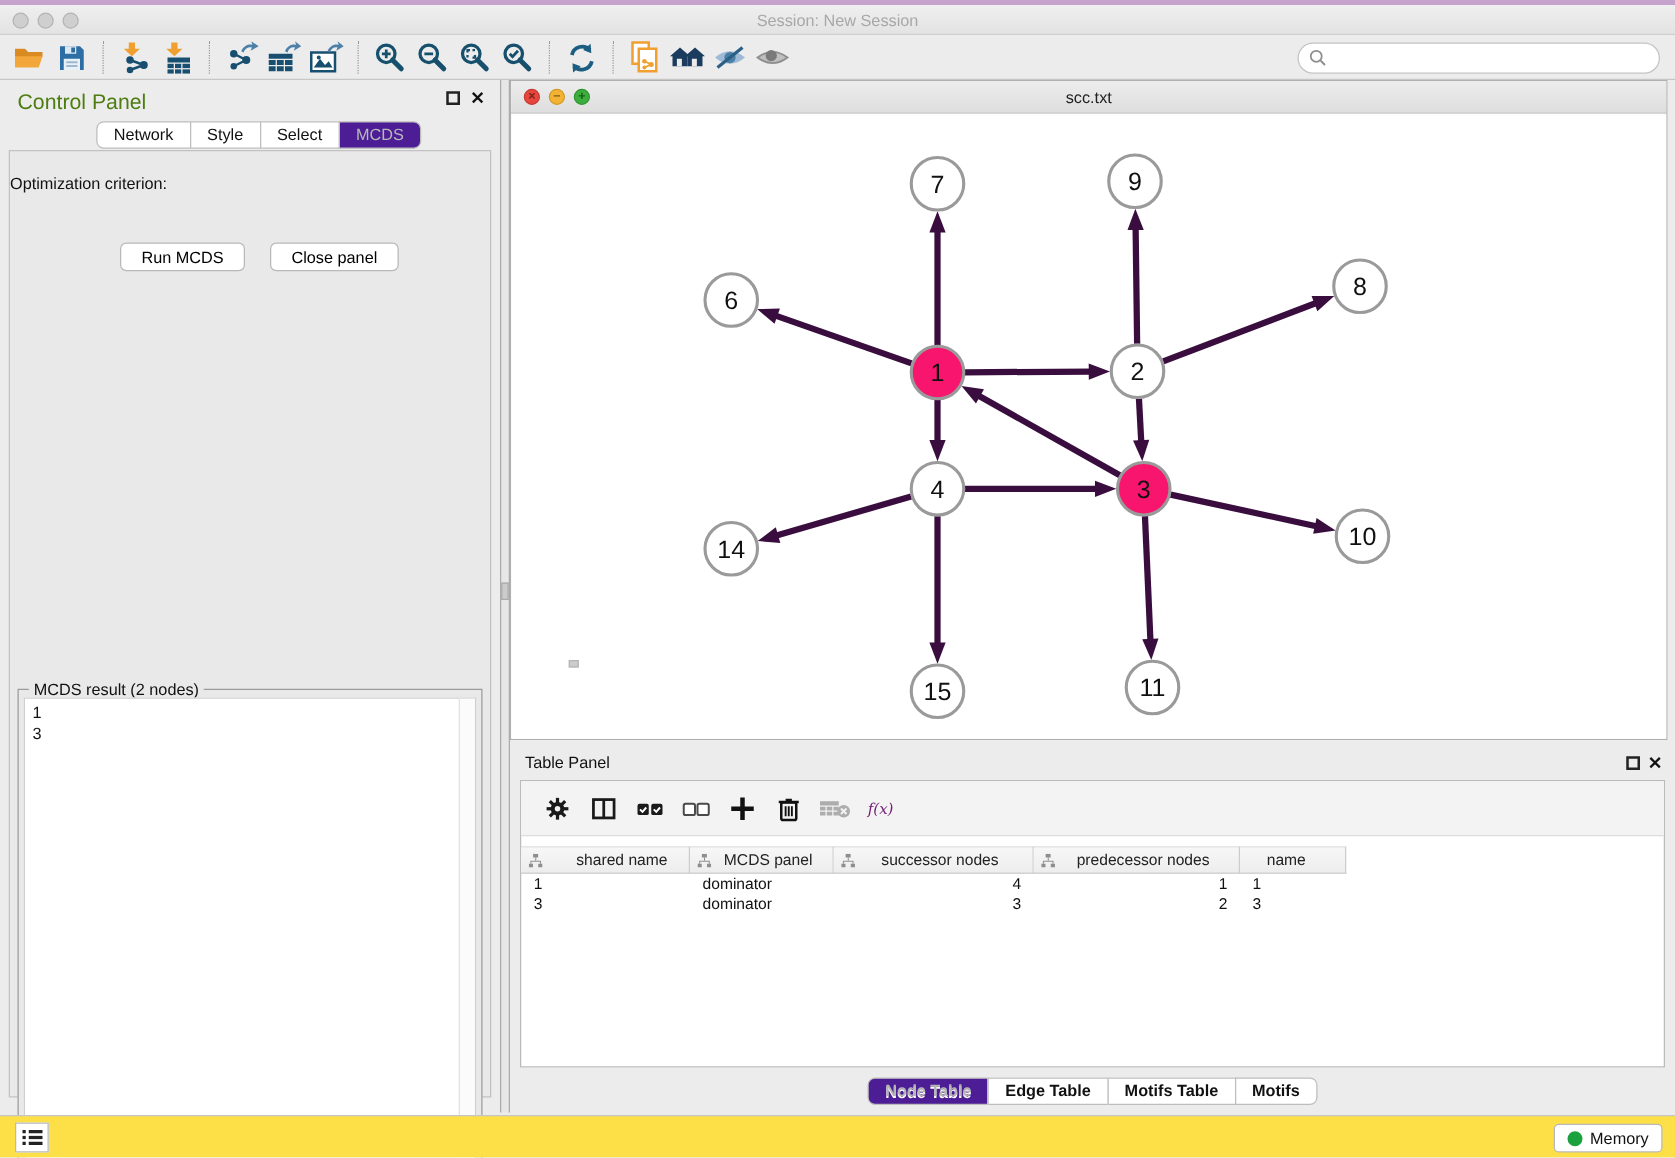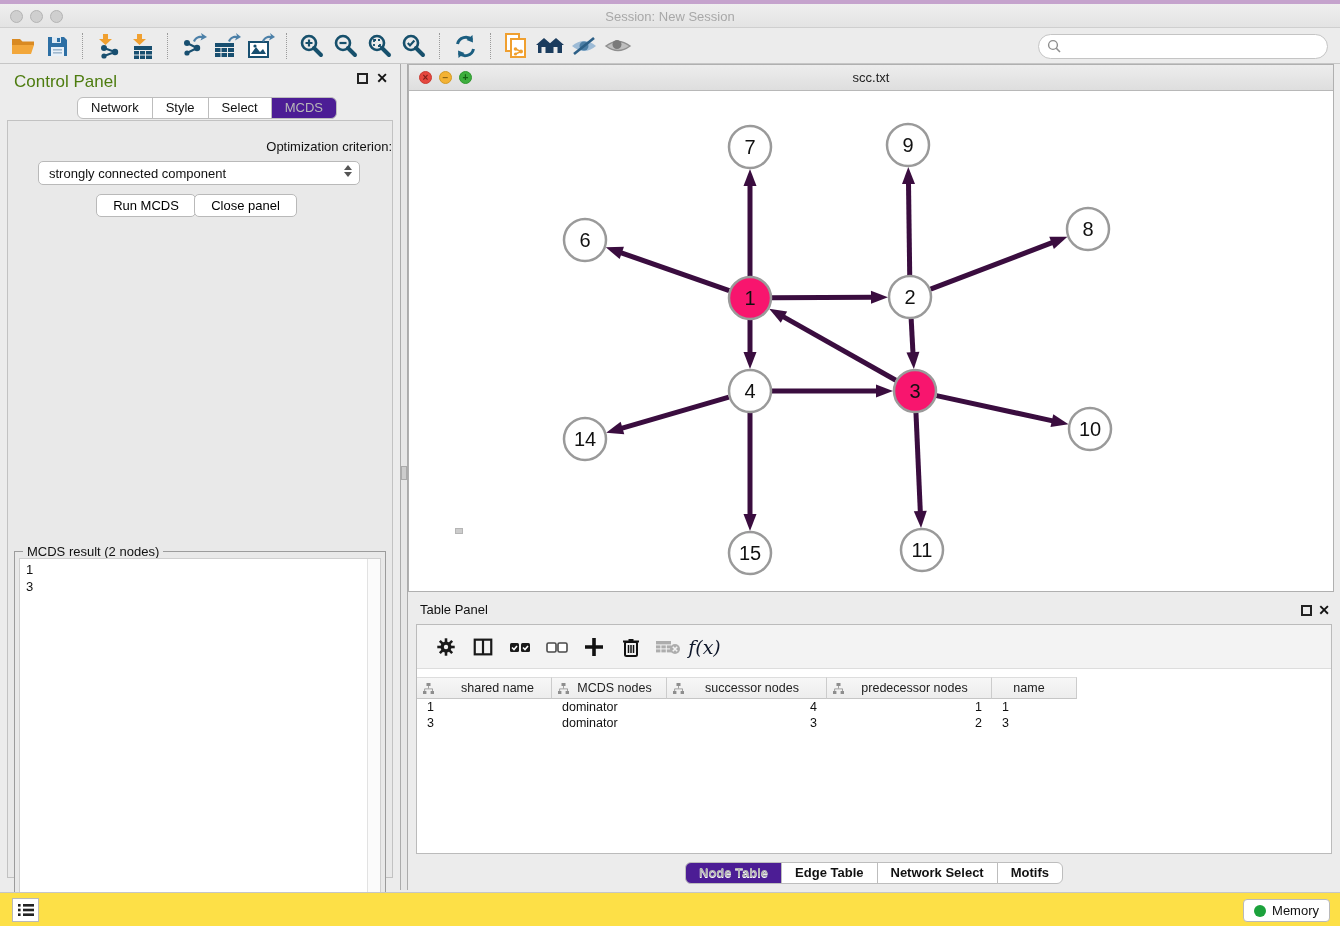--- a/index.html
+++ b/index.html
@@ -37,32 +37,32 @@
   #cp-float { right:32px; } #cp-close { right:12px; }
   .tabstrip { display:inline-flex; }
   .tab { height:22px; padding:0 13px; background:#FFF; border:1px solid #BDBDBD;
     font-size:13px; line-height:20px; margin-left:-1px; color:#111; }
   .tab.first { border-radius:6px 0 0 6px; margin-left:0; }
   .tab.last { border-radius:0 6px 6px 0; }
   .tab.selected { background:#4c1d95; color:#B8B8B8; }
   #cp-tabs { position:absolute; left:77px; top:33px; }
   #cp-box { position:absolute; left:7px; top:56px; width:386px; height:758px;
     background:#E9E9E9; border:1px solid #C2C2C2; }
-  #opt-label { position:absolute; left:0; width:100%; top:18px; text-align:right; font-size:13px; }
+  #opt-label { position:absolute; left:0; width:100%; top:18px; text-align:left; font-size:13px; }
   #opt-select { position:absolute; left:30px; top:40px; width:322px; height:24px; background:#FFF;
     border:1px solid #B9B9B9; border-radius:5px; font-size:13px; display:flex; align-items:center;
     padding-left:10px; }
   .stepper { position:absolute; right:7px; top:3px; display:flex; flex-direction:column; gap:2px; }
   .stepper span { width:0; height:0; border-left:4px solid transparent; border-right:4px solid transparent; }
   .step-up { border-bottom:5px solid #555; }
   .step-dn { border-top:5px solid #555; }
   .mac-btn { position:absolute; height:23px; background:#FFF; border:1px solid #B9B9B9;
     border-radius:5px; font-size:13px; font-family:"Liberation Sans",sans-serif; text-align:center; }
   #run-btn { left:88px; top:73px; width:100px; }
-  #closep-btn { left:186px; top:73px; width:103px; }
+  #closep-btn { left:208px; top:73px; width:103px; }
   #result-box { position:absolute; left:6px; top:430px; width:372px; height:382px;
     border:1px solid #9C9C9C; background:#E9E9E9; }
   #result-legend { position:absolute; left:8px; top:-8px; background:#E9E9E9; padding:0 4px;
     font-size:13px; }
   #result-area { position:absolute; left:4px; top:6px; right:4px; bottom:4px; background:#FFF;
     border:1px solid #CFCFCF; font-size:13px; line-height:17px; padding:2px 6px; white-space:pre; }
   #result-scroll { position:absolute; right:0; top:0; bottom:0; width:13px; background:#FBFBFB;
     border-left:1px solid #E2E2E2; }
   
   #v-splitter { position:absolute; left:400px; top:64px; width:8px; height:826px;
@@ -85,21 +85,21 @@
   #graph-canvas { position:absolute; left:0; top:26px; width:924px; height:500px; background:#FFF; }
   
   #table-panel { position:absolute; left:408px; top:596px; width:932px; height:294px; }
   #tp-title { position:absolute; left:12px; top:6px; font-size:13px; }
   #tp-float { right:28px; } #tp-close { right:10px; }
   #tp-box { position:absolute; left:8px; top:28px; width:916px; height:230px;
     border:1px solid #BBB; background:#FFF; }
   #tp-toolbar { position:absolute; left:0; top:0; width:100%; height:44px; background:#F3F3F3;
     border-bottom:1px solid #DDD; display:flex; align-items:center; padding-left:10px; }
   .tp-btn { width:37px; height:34px; display:flex; align-items:center; justify-content:center; flex:none; }
-  #fx-label { font-family:"DejaVu Serif", serif; font-style:italic; font-size:19px; color:#0f172a; }
+  #fx-label { font-family:"DejaVu Serif", serif; font-style:italic; font-size:12px; color:#701a75; }
   #tbl-head { position:absolute; left:0; top:52px; height:22px; display:flex; }
   .th { height:22px; background:linear-gradient(#F7F7F7,#EDEDED); border-right:1px solid #CCC;
     border-top:1px solid #DDD; border-bottom:1px solid #C6C6C6;
     display:flex; align-items:center; font-size:12.5px; color:#222; }
   .th .hicon { margin:0 4px 0 6px; flex:none; }
   .th .hlabel { flex:1; text-align:center; padding-right:10px; }
   #tbl-rows { position:absolute; left:0; top:74px; right:0; }
   .tr { display:flex; height:16px; }
   .td { font-size:12.5px; line-height:16px; padding:0 10px; overflow:hidden; white-space:nowrap; }
   #tp-tabs { position:absolute; left:0; width:100%; top:266px; text-align:center; }
@@ -285,27 +285,20 @@
     <span id="cp-close" class="panel-close">✕</span>
   </div>
   <div id="cp-tabs" class="tabstrip">
     <span class="tab first">Network</span>
     <span class="tab">Style</span>
     <span class="tab">Select</span>
     <span class="tab last selected">MCDS</span>
   </div>
   <div id="cp-box">
     <div id="opt-label">Optimization criterion:</div>
-    <div id="opt-select">
-      <span>strongly connected component</span>
-      <span class="stepper">
-          <span class="step-up"></span>
-          <span class="step-dn"></span>
-        </span>
-    </div>
     <button id="run-btn" class="mac-btn">Run MCDS</button>
     <button id="closep-btn" class="mac-btn">Close panel</button>
     <div id="result-box">
       <span id="result-legend">MCDS result (2 nodes)</span>
       <div id="result-area"><span id="result-lines">1
 3</span><span id="result-scroll"></span></div>
     </div>
   </div>
 </div>
 
@@ -467,21 +460,21 @@
           <svg class="hicon" width="11" height="11" viewBox="0 0 11 11">
             <g fill="#8E8E8E">
               <rect x="3.5" y="0" width="4" height="3"></rect>
               <rect x="0" y="8" width="3.4" height="3"></rect>
               <rect x="7.6" y="8" width="3.4" height="3"></rect>
               <path d="M5.2 3 h0.8 v2.5 h-0.8z"></path>
               <path d="M1.4 5.5 h8.4 v0.8 H1.4z"></path>
               <path d="M1.3 6 h0.8 v2 h-0.8z M9 6 h0.8 v2 h-0.8z"></path>
             </g>
           </svg>
-          <span class="hlabel">MCDS nodes</span>
+          <span class="hlabel">MCDS panel</span>
         </div>
         <div class="th" style="width: 160px; justify-content: center;">
           <svg class="hicon" width="11" height="11" viewBox="0 0 11 11">
             <g fill="#8E8E8E">
               <rect x="3.5" y="0" width="4" height="3"></rect>
               <rect x="0" y="8" width="3.4" height="3"></rect>
               <rect x="7.6" y="8" width="3.4" height="3"></rect>
               <path d="M5.2 3 h0.8 v2.5 h-0.8z"></path>
               <path d="M1.4 5.5 h8.4 v0.8 H1.4z"></path>
               <path d="M1.3 6 h0.8 v2 h-0.8z M9 6 h0.8 v2 h-0.8z"></path>
@@ -520,21 +513,21 @@
           <div class="td" style="width: 160px; text-align: right;">3</div>
           <div class="td" style="width: 165px; text-align: right;">2</div>
           <div class="td" style="width: 85px; text-align: left;">3</div>
         </div>
       </div>
   </div>
   <div id="tp-tabs">
     <span class="tabstrip">
       <span class="tab first selected">Node Table</span>
       <span class="tab">Edge Table</span>
-      <span class="tab">Network Select</span>
+      <span class="tab">Motifs Table</span>
       <span class="tab last">Motifs</span>
     </span>
   </div>
 </div>
 
 <div id="statusbar">
   <span id="list-btn">
     <svg width="18" height="16" viewBox="0 0 18 16">
         <g fill="#222">
           <rect x="1" y="2" width="2.6" height="2.6"></rect>

